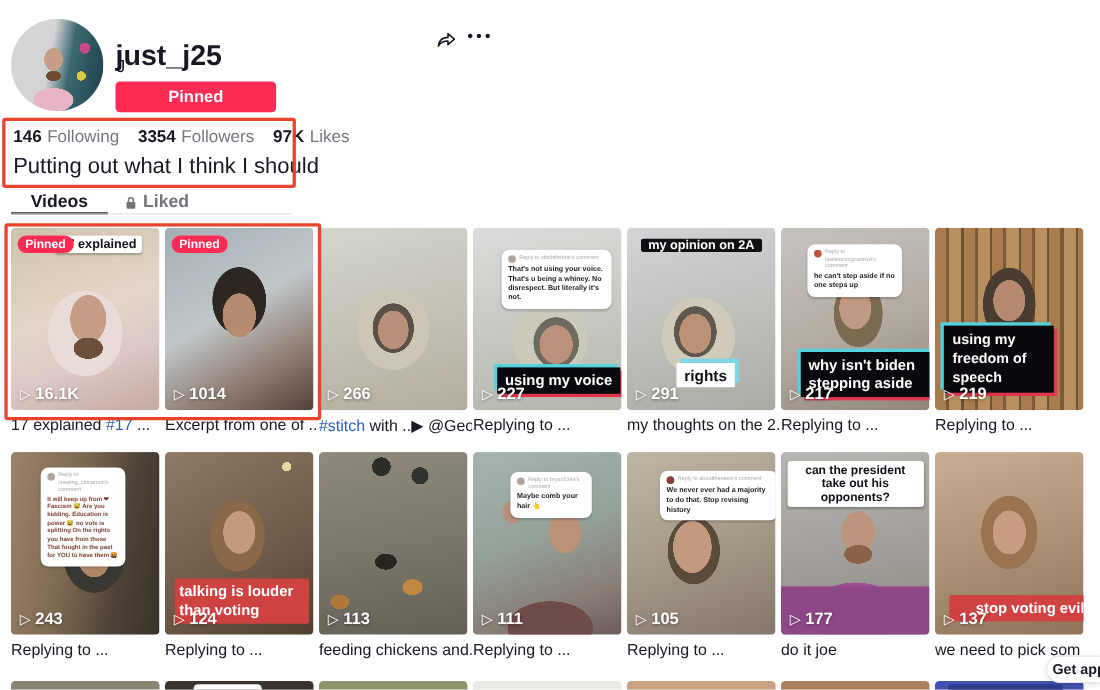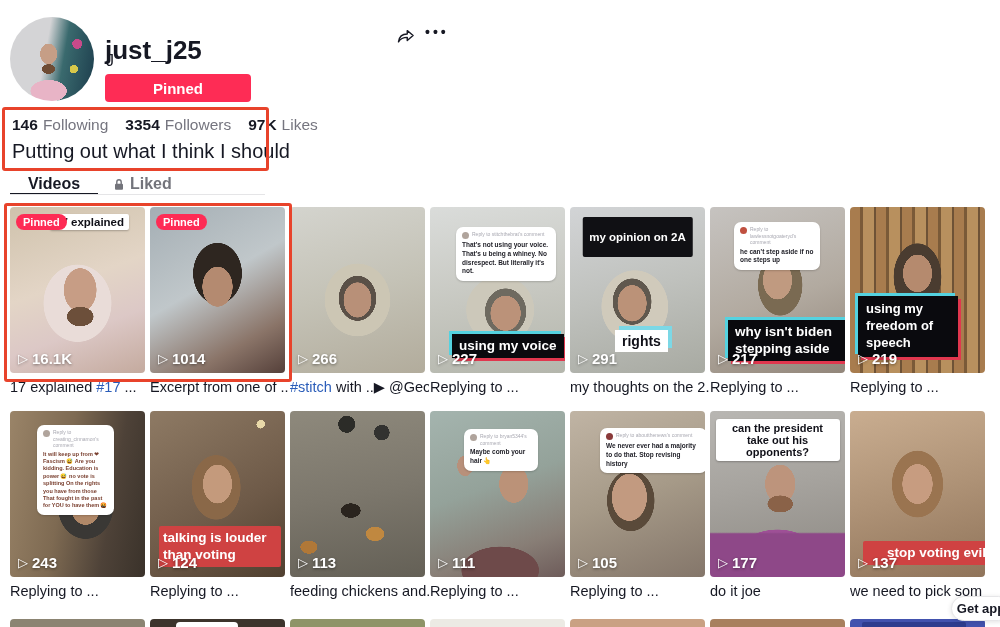--- a/index.html
+++ b/index.html
@@ -48,21 +48,21 @@
   .cap{margin-top:6px;width:139px;font-size:14.5px;color:#161823;white-space:nowrap;overflow:hidden;}
   .cap .link{color:#2b5db9;}
   .views{position:absolute;left:8px;bottom:6px;z-index:6;display:flex;align-items:center;gap:4px;
     color:#fff;font-size:15px;font-weight:700;text-shadow:0 1px 3px rgba(0,0,0,.45);}
   .views .play{font-size:13px;font-weight:400;}
   .pinned{position:absolute;left:6px;top:7px;z-index:5;background:#fe2c55;color:#fff;
     font-size:11px;font-weight:600;padding:2px 7px;border-radius:8px;}
   .toplab-w{position:absolute;z-index:4;background:#fff;color:#101018;font-weight:700;
     font-size:11.5px;padding:2px 5px;border-radius:2px;box-shadow:0 1px 2px rgba(0,0,0,.25);}
   .toplab-b{position:absolute;z-index:4;background:#101014;color:#fff;font-weight:700;
-    font-size:11.5px;padding:14px 7px;border-radius:2px;}
+    font-size:11.5px;padding:0 7px;border-radius:2px;}
   .tlb{position:absolute;z-index:4;font-weight:700;line-height:1.3;}
   .tlb.black{background:#0a0a0e;color:#fff;font-size:13.5px;padding:3px 7px;
     box-shadow:-3px -3px 0 #54d2e0, 3px 3px 0 #e0374e;}
   .tlb.red{background:#cf4242;color:#fff;font-size:13.5px;padding:3px 4px;border-radius:2px;}
   .tlb.white{background:#fff;color:#101018;font-size:14px;padding:2px 7px;
     box-shadow:4px -4px 0 #7cd8e6;}
   .cmt{position:absolute;z-index:4;background:#fff;border-radius:7px;padding:4px 6px 5px 6px;
     box-shadow:0 1px 2px rgba(0,0,0,.18);}
   .cmt-h{display:flex;gap:3px;align-items:flex-start;}
   .cmt-av{width:7px;height:7px;border-radius:50%;background:#b0a49c;flex:none;margin-top:1px;}

